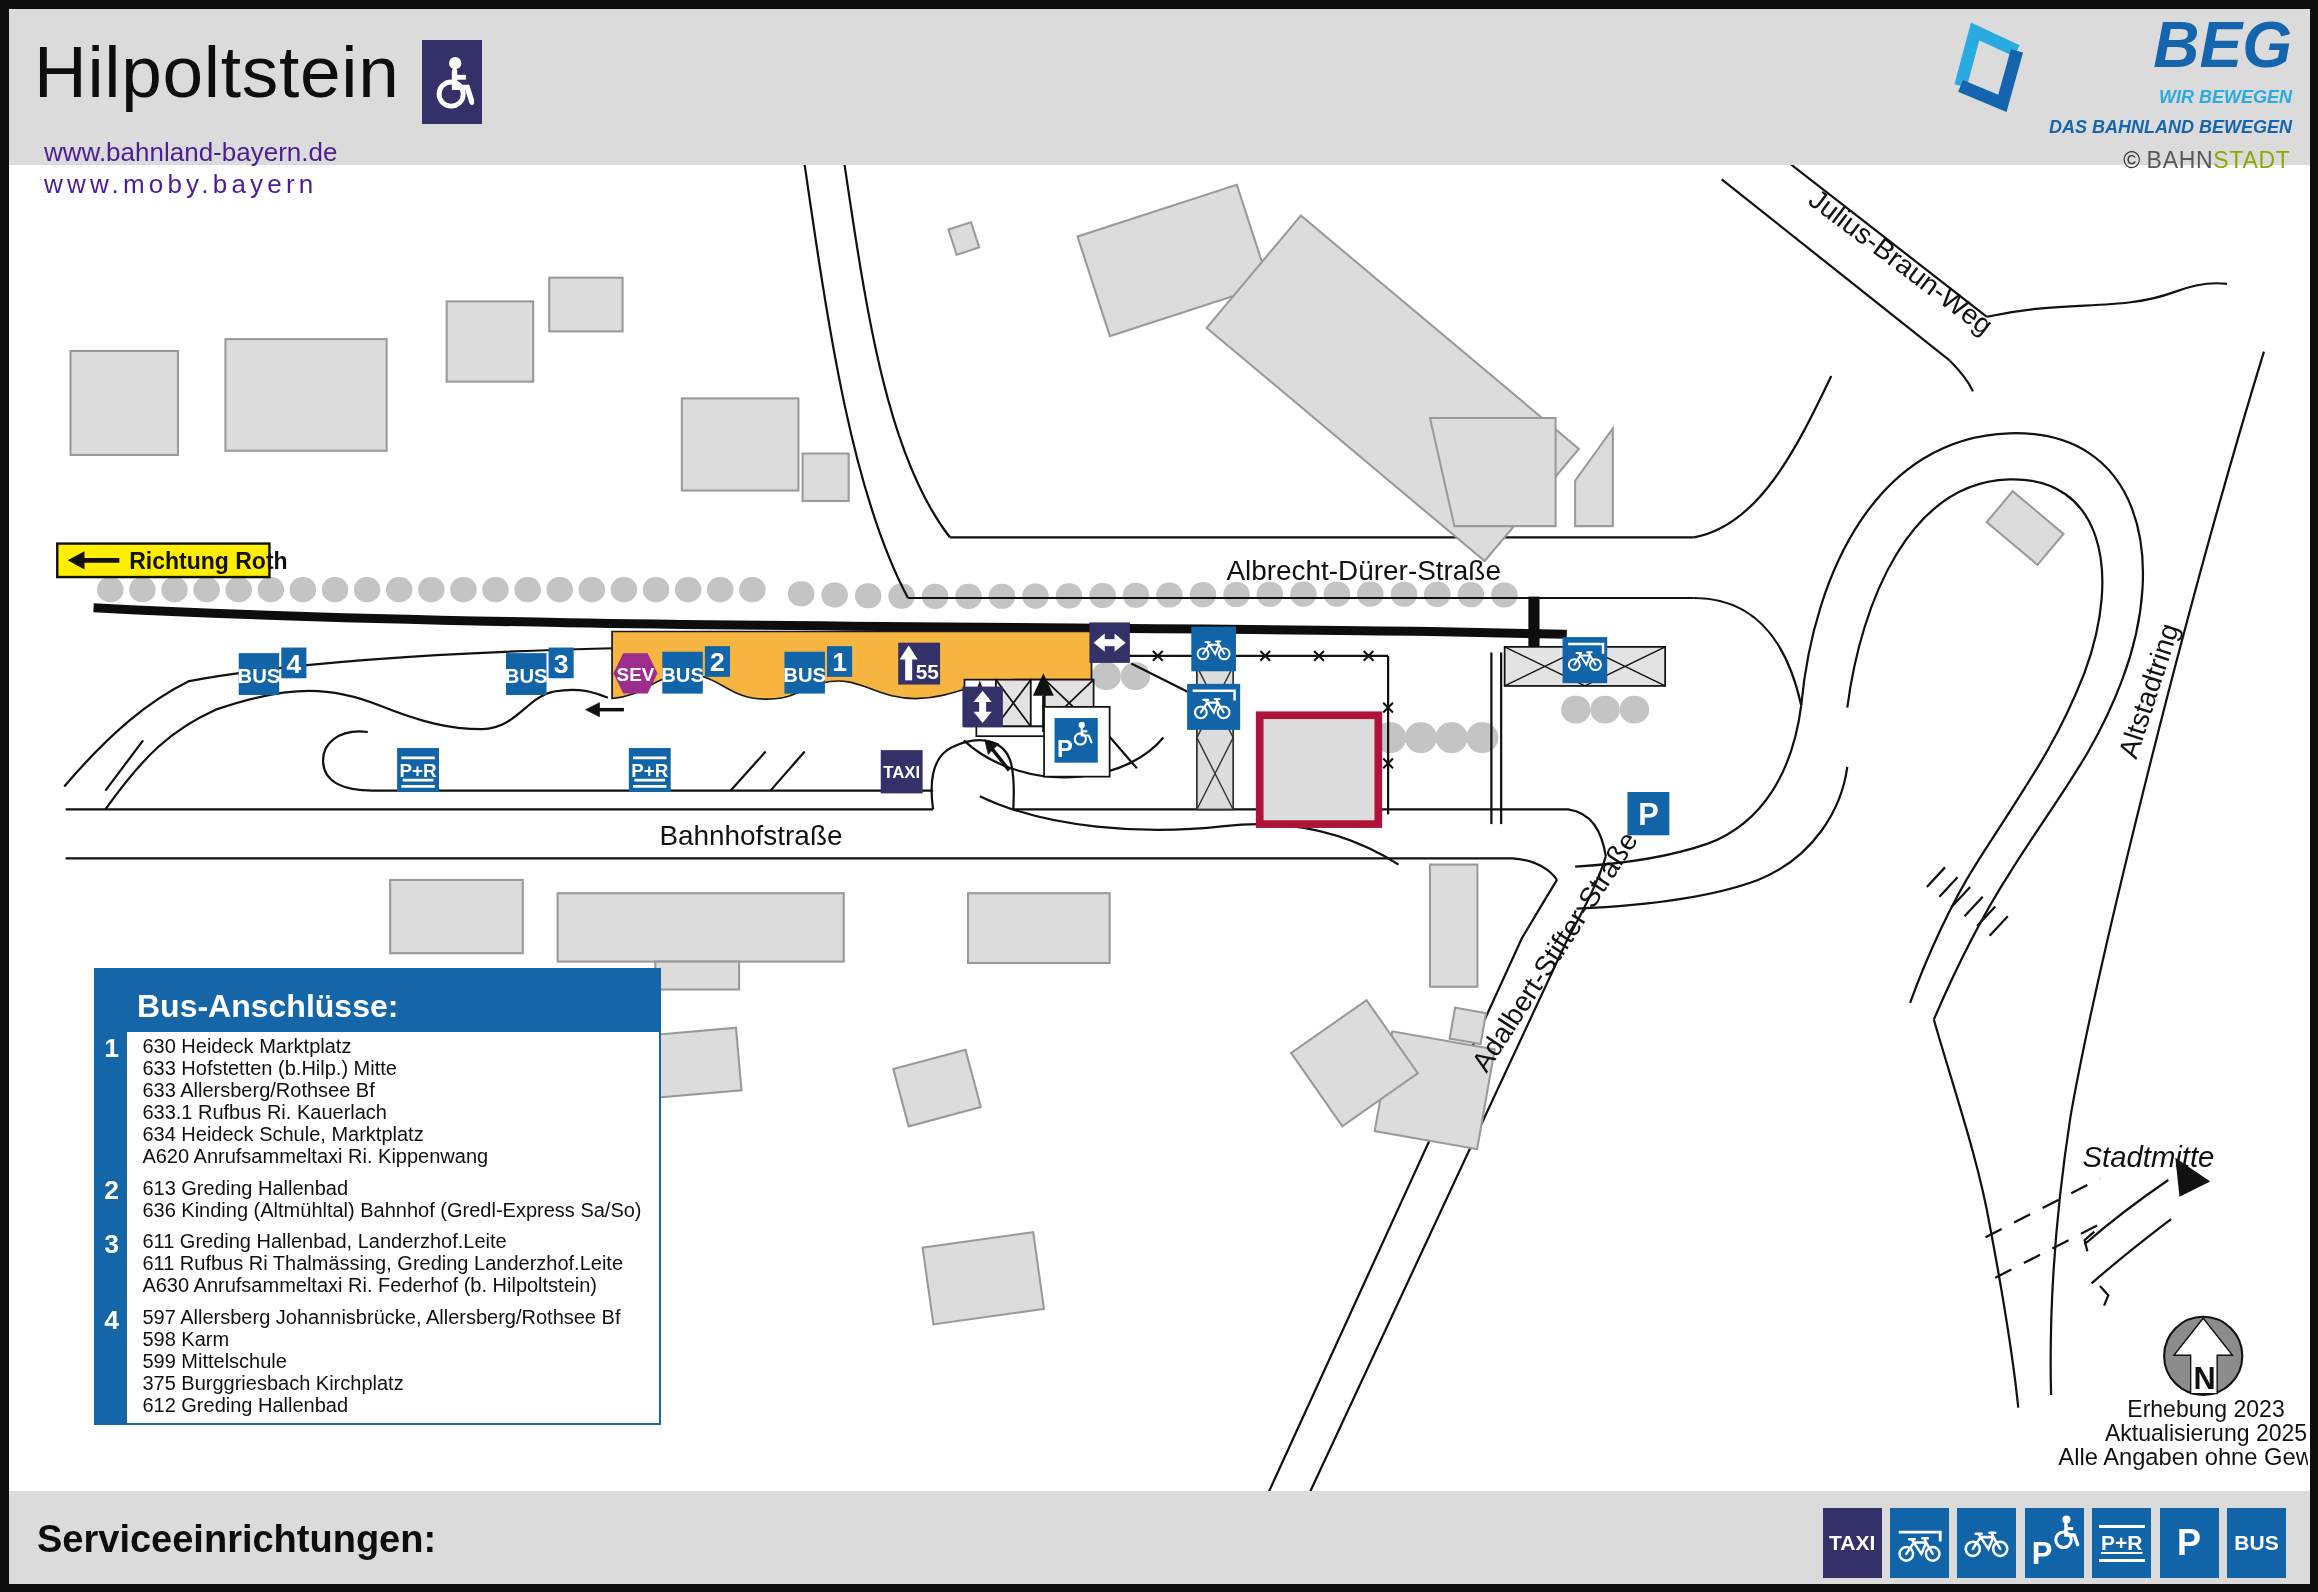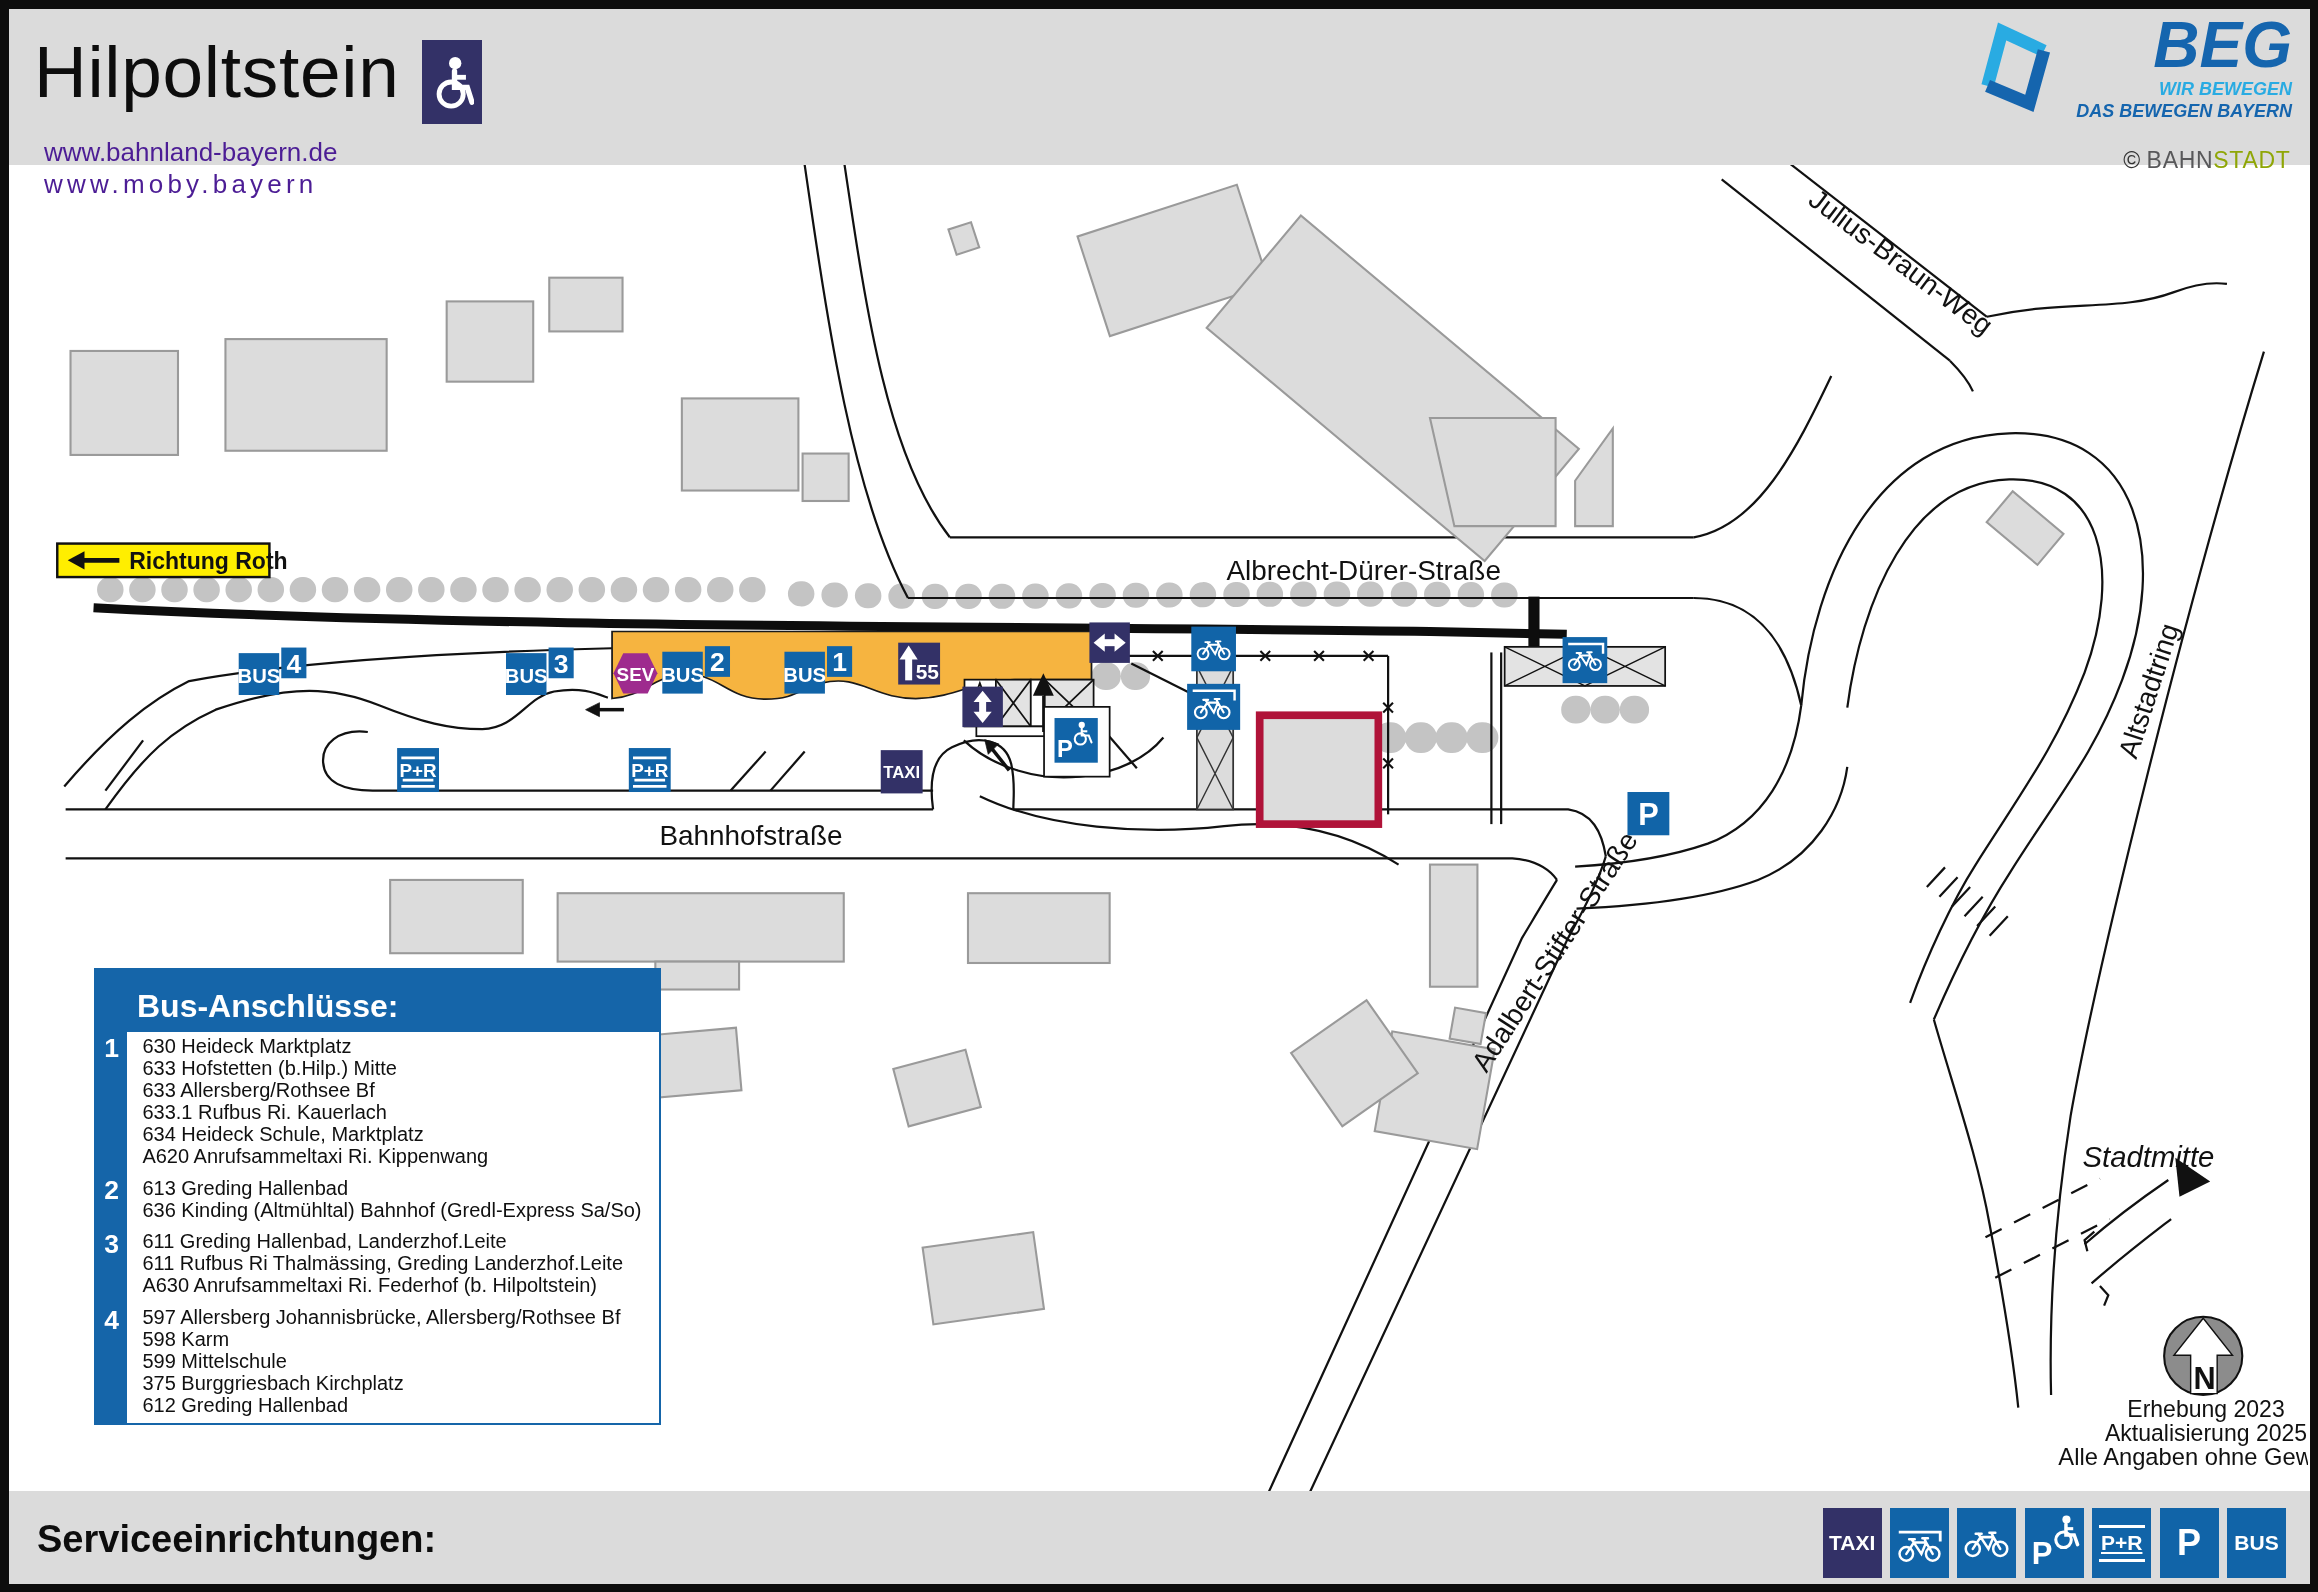--- a/index.html
+++ b/index.html
@@ -5,21 +5,21 @@
   html,body{margin:0;padding:0;background:#888;}
   .page{position:relative;width:2319px;height:1593px;background:#fff;border:9.8px solid #0d0d0d;box-sizing:border-box;overflow:hidden;font-family:"Liberation Sans",sans-serif;}
   .abs{position:absolute;}
   
   .band{position:absolute;left:0;top:0;right:0;height:156px;background:#dbdbdb;}
   .title{position:absolute;left:25px;top:21px;font-size:73px;color:#0d0d0d;letter-spacing:0.7px;}
   .wc-box{position:absolute;left:413px;top:31px;width:60px;height:84px;background:#333167;display:flex;align-items:center;justify-content:center;}
   .links{position:absolute;left:35px;top:127px;color:#4c1d95;font-size:26px;line-height:32px;}
   .links .l2{letter-spacing:4.2px;}
   .beg{position:absolute;right:18px;top:2.8px;display:flex;align-items:flex-start;}
-  .beg-txt{display:flex;flex-direction:column;align-items:flex-end;margin-left:20px;}
+  .beg-txt{display:flex;flex-direction:column;align-items:flex-end;margin-left:20px;gap:8px;}
   .beg-name{font-size:64px;font-weight:bold;font-style:italic;color:#1565ae;line-height:67px;}
   .beg-t1{font-size:18px;font-weight:bold;font-style:italic;color:#29abe2;line-height:21px;}
   .beg-t2{font-size:18px;font-weight:bold;font-style:italic;color:#1565ae;line-height:22px;}
   .credit{position:absolute;right:19.5px;top:138px;font-size:23px;color:#333;}
   .credit .c-gray{color:#58585a;letter-spacing:0.7px;}
   .credit .c-green{color:#8fa606;letter-spacing:0.7px;}
   
   .legend{position:absolute;left:85px;top:959px;width:567px;box-sizing:border-box;}
   .legend-head{background:#1565a9;color:#fff;font-size:32px;font-weight:bold;padding:20px 0 7px 43px;}
   .legend-body{background:#fff;border:2.1px solid #1565a9;border-top:none;}
@@ -343,21 +343,21 @@
       </svg>
     </div>
     <div class="beg">
       <svg width="98" height="105" viewBox="0 0 100 108">
         <path d="M30,76 L45,20 L88,40" stroke="#29abe2" stroke-width="13" fill="none"></path>
         <path d="M88,40 L73,94 L30,76" stroke="#1565ae" stroke-width="13" fill="none"></path>
       </svg>
       <div class="beg-txt">
         <div class="beg-name">BEG</div>
         <div class="beg-t1">WIR BEWEGEN</div>
-        <div class="beg-t2">DAS BEWEGEN BAYERN</div>
+        <div class="beg-t2">DAS BAHNLAND BEWEGEN</div>
       </div>
     </div>
   </div>
 
   <div class="links">
     <div class="l1">www.bahnland-bayern.de</div>
     <div class="l2">www.moby.bayern</div>
   </div>
 
   <div class="credit">

